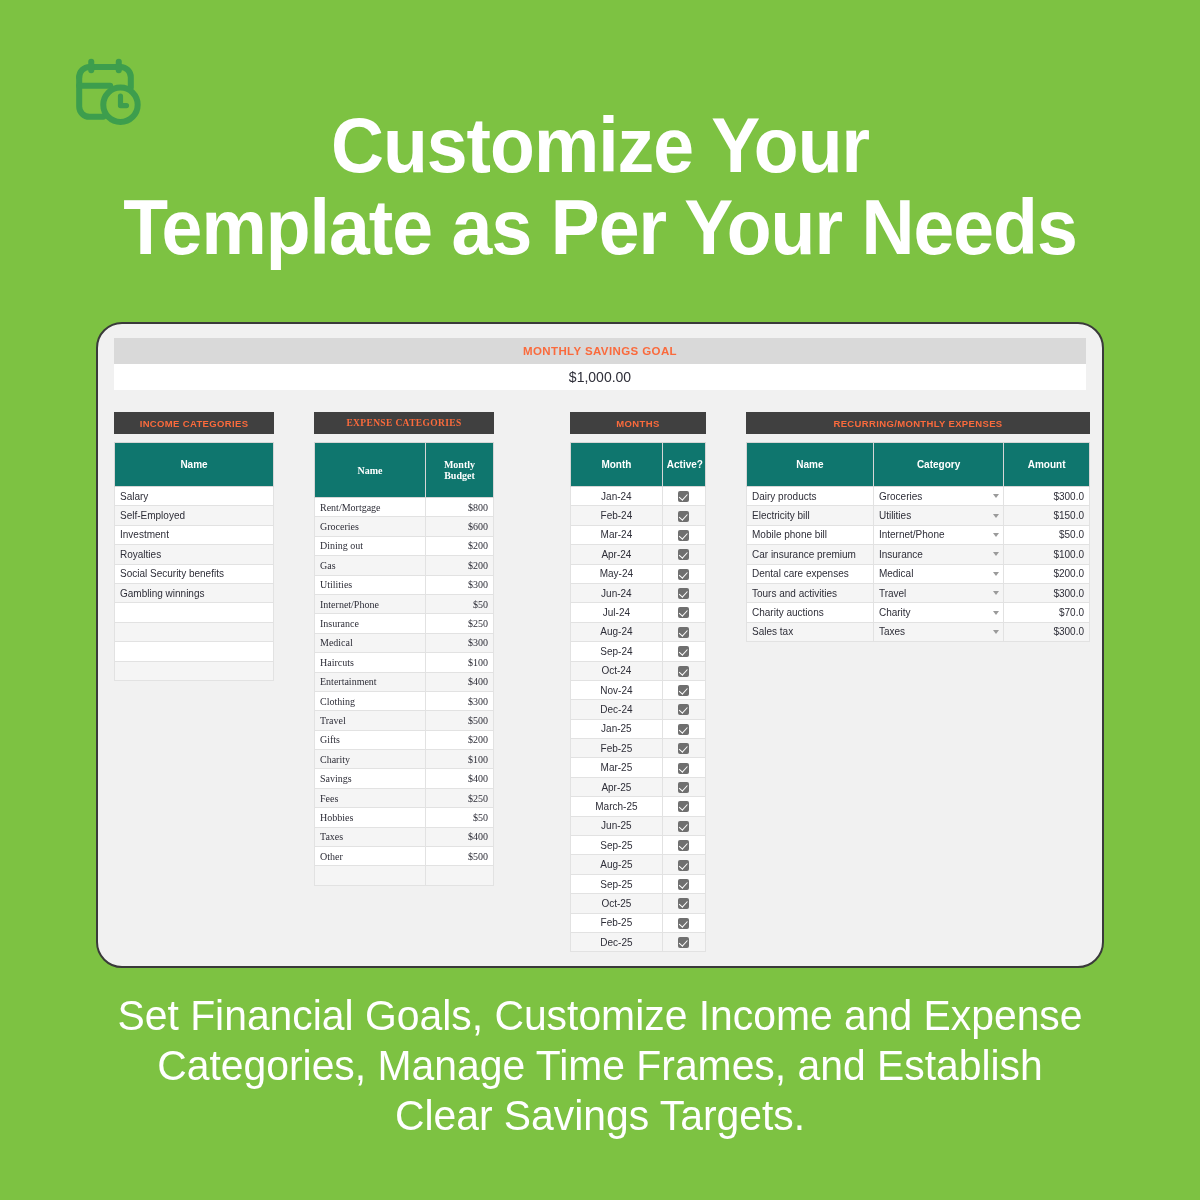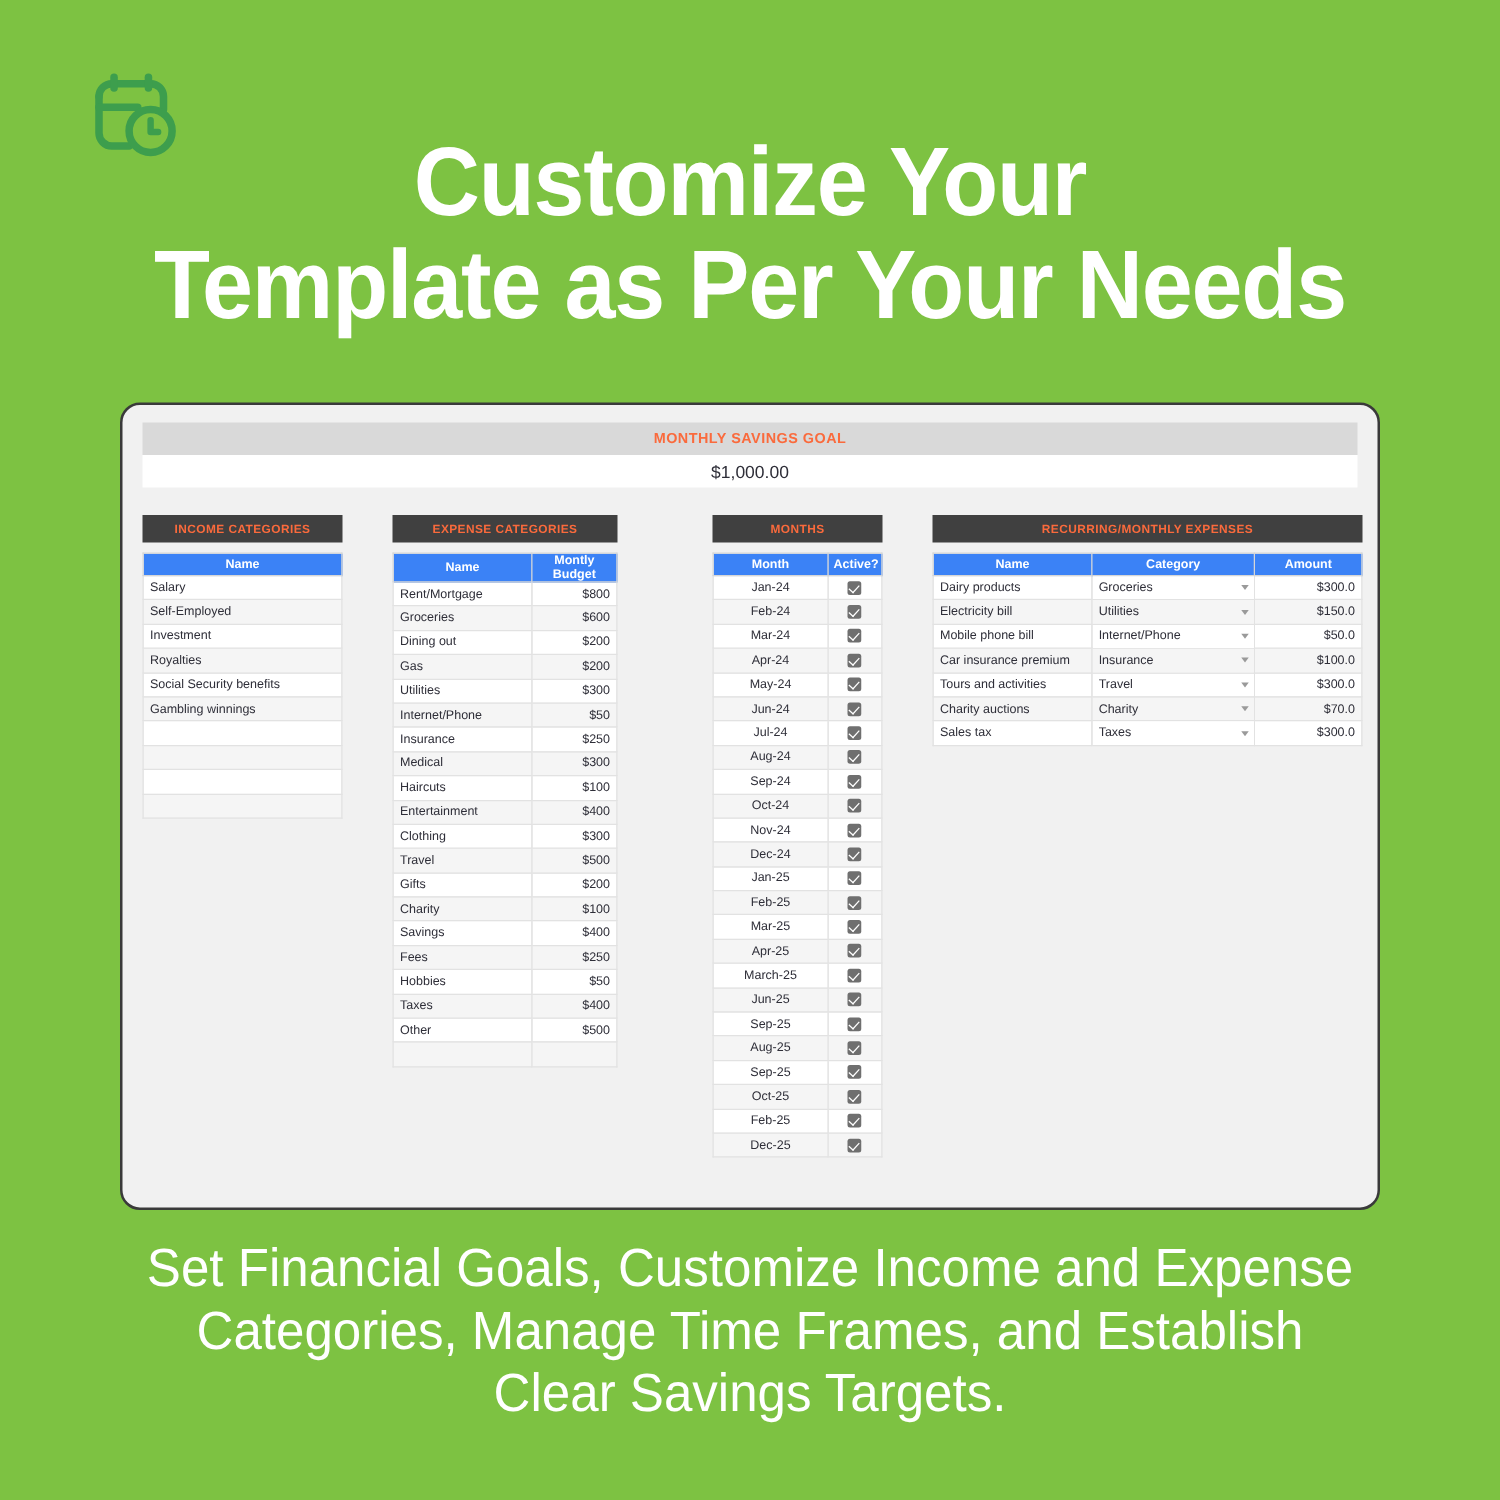--- a/index.html
+++ b/index.html
@@ -44,21 +44,21 @@
 
   
   .card {
     position: absolute;
     left: 96px;
     top: 322px;
     width: 1008px;
     height: 646px;
     background: #f1f1f1;
     border: 2px solid #3a3a3a;
-    border-radius: 16px;
+    border-radius: 26px;
     padding: 14px 16px 0 16px;
     overflow: hidden;
   }
 
   
   .goal-header {
     height: 26px;
     background: #d9d9d9;
     color: #fa6a3c;
     font-size: 11.5px;
@@ -79,21 +79,21 @@
   }
 
   
   .columns {
     position: relative;
     margin-top: 22px;
     height: 540px;
   }
   .col { position: absolute; top: 0; }
   .col-income    { left: 0px;   width: 160px; }
-  .col-expense   { left: 200px; width: 180px; }
+  .col-expense   { left: 200px; width: 180px; font-family: Liberation Serif, serif; }
   .col-months    { left: 456px; width: 136px; }
   .col-recurring { left: 632px; width: 344px; }
 
   .sec-title {
     height: 22px;
     background: #404040;
     color: #fa6a3c;
     font-size: 9.5px;
     font-weight: bold;
     letter-spacing: 0.35px;
@@ -104,28 +104,28 @@
   }
 
   table.grid {
     width: 100%;
     border-collapse: collapse;
     table-layout: fixed;
     font-size: 10px;
     color: #2e2e38;
   }
   table.grid th {
-    background: #3b82f6;
+    background: #0f766e;
     color: #ffffff;
     font-size: 10px;
     font-weight: bold;
     height: 18px;
     border: 1px solid #d6d6d6;
     text-align: center;
-    padding: 0 4px;
+    padding: 16px 4px;
   }
   table.grid td {
     height: 19.4px;
     border: 1px solid #e2e2e2;
     padding: 0 5px;
     background: #ffffff;
     white-space: nowrap;
     overflow: hidden;
   }
   table.grid tr:nth-child(even) td { background: #f5f5f5; }
@@ -494,20 +494,25 @@
               <td>Mobile phone bill</td>
               <td class="dd">Internet/Phone<span class="chev"></span></td>
               <td class="num">$50.0</td>
             </tr>
             <tr>
               <td>Car insurance premium</td>
               <td class="dd">Insurance<span class="chev"></span></td>
               <td class="num">$100.0</td>
             </tr>
             <tr>
+              <td>Dental care expenses</td>
+              <td class="dd">Medical<span class="chev"></span></td>
+              <td class="num">$200.0</td>
+            </tr>
+            <tr>
               <td>Tours and activities</td>
               <td class="dd">Travel<span class="chev"></span></td>
               <td class="num">$300.0</td>
             </tr>
             <tr>
               <td>Charity auctions</td>
               <td class="dd">Charity<span class="chev"></span></td>
               <td class="num">$70.0</td>
             </tr>
             <tr>

